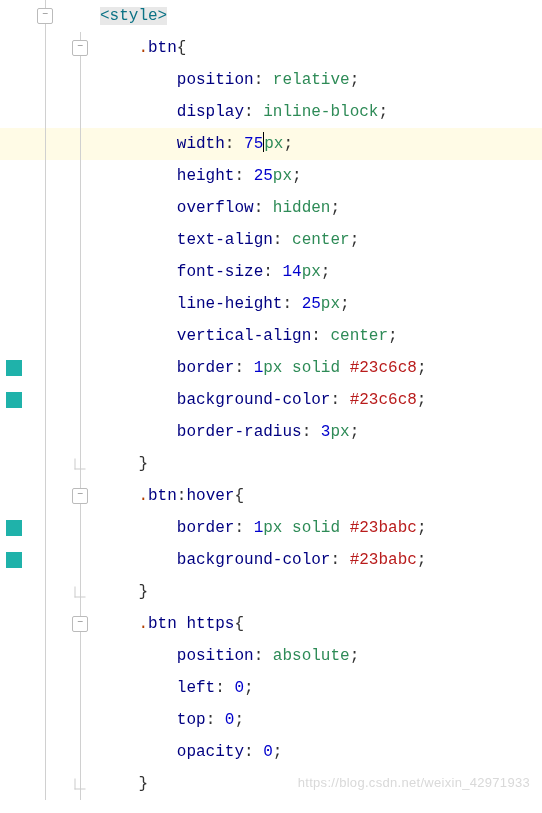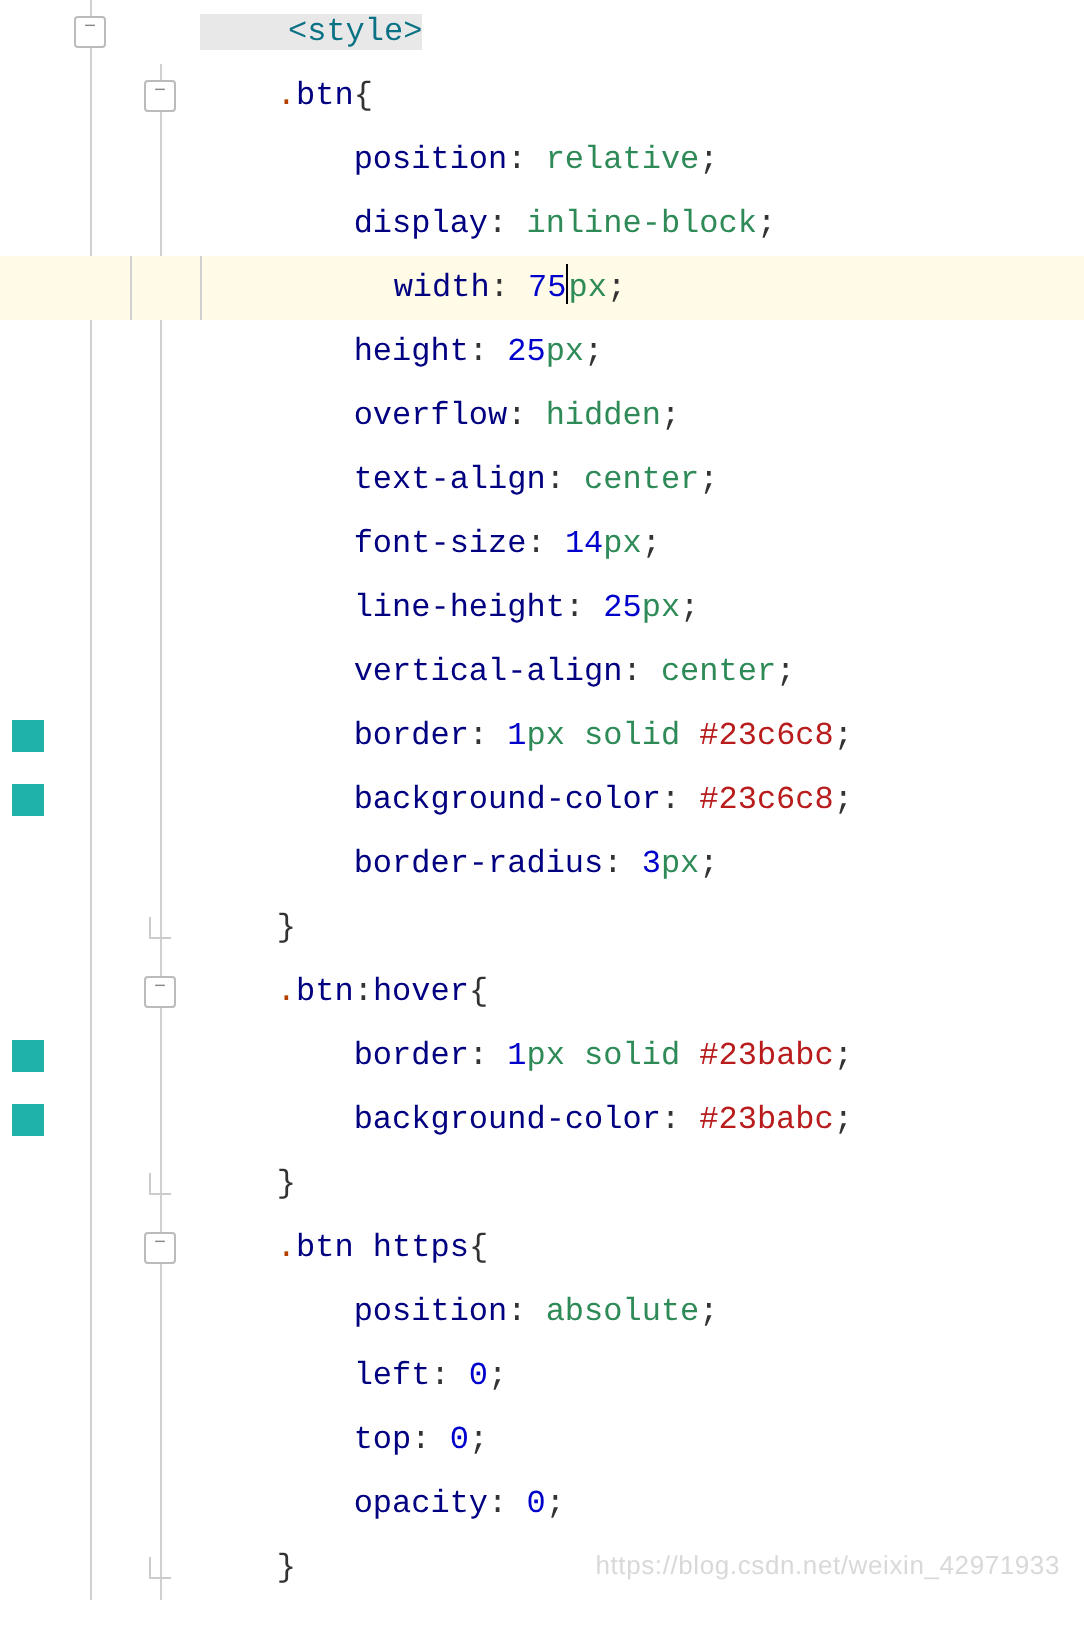--- a/index.html
+++ b/index.html
@@ -17,21 +17,21 @@
   .editor {
     position: relative;
     width: 100%;
   }
   .line {
     display: flex;
     align-items: stretch;
     height: 32px;
     white-space: pre;
   }
-  .line.highlight { background: #fffbe6; padding-left: 20px; }
+  .line.highlight { background: #fffbe6; }
   .gutter {
     width: 30px;
     flex: 0 0 30px;
     position: relative;
   }
   .foldcol {
     width: 30px;
     flex: 0 0 30px;
     position: relative;
   }
@@ -76,21 +76,21 @@
   
   .sq {
     width: 16px; height: 16px;
     position: absolute;
     left: 6px; top: 50%;
     transform: translateY(-50%);
   }
   .sq.filled { background: #1fb2aa; }
   .sq.hollow { border: 1px solid #ccc; }
   
-  .tag { color: #0b7285; background: #e8e8e8; padding-left: 44px; }
+  .tag { color: #0b7285; background: #e8e8e8; }
   .sel { color: #b33f00; } 
   .selname { color: #000080; font-weight: normal; }
   .punct { color: #333; }
   .prop { color: #000080; text-align: right; }
   .colon { color: #333; }
   .kw { color: #2e8b57; } 
   .num { color: #0000cd; }
   .unit { color: #2e8b57; }
   .hex { color: #b91c1c; }
   .brace { color: #333; }

